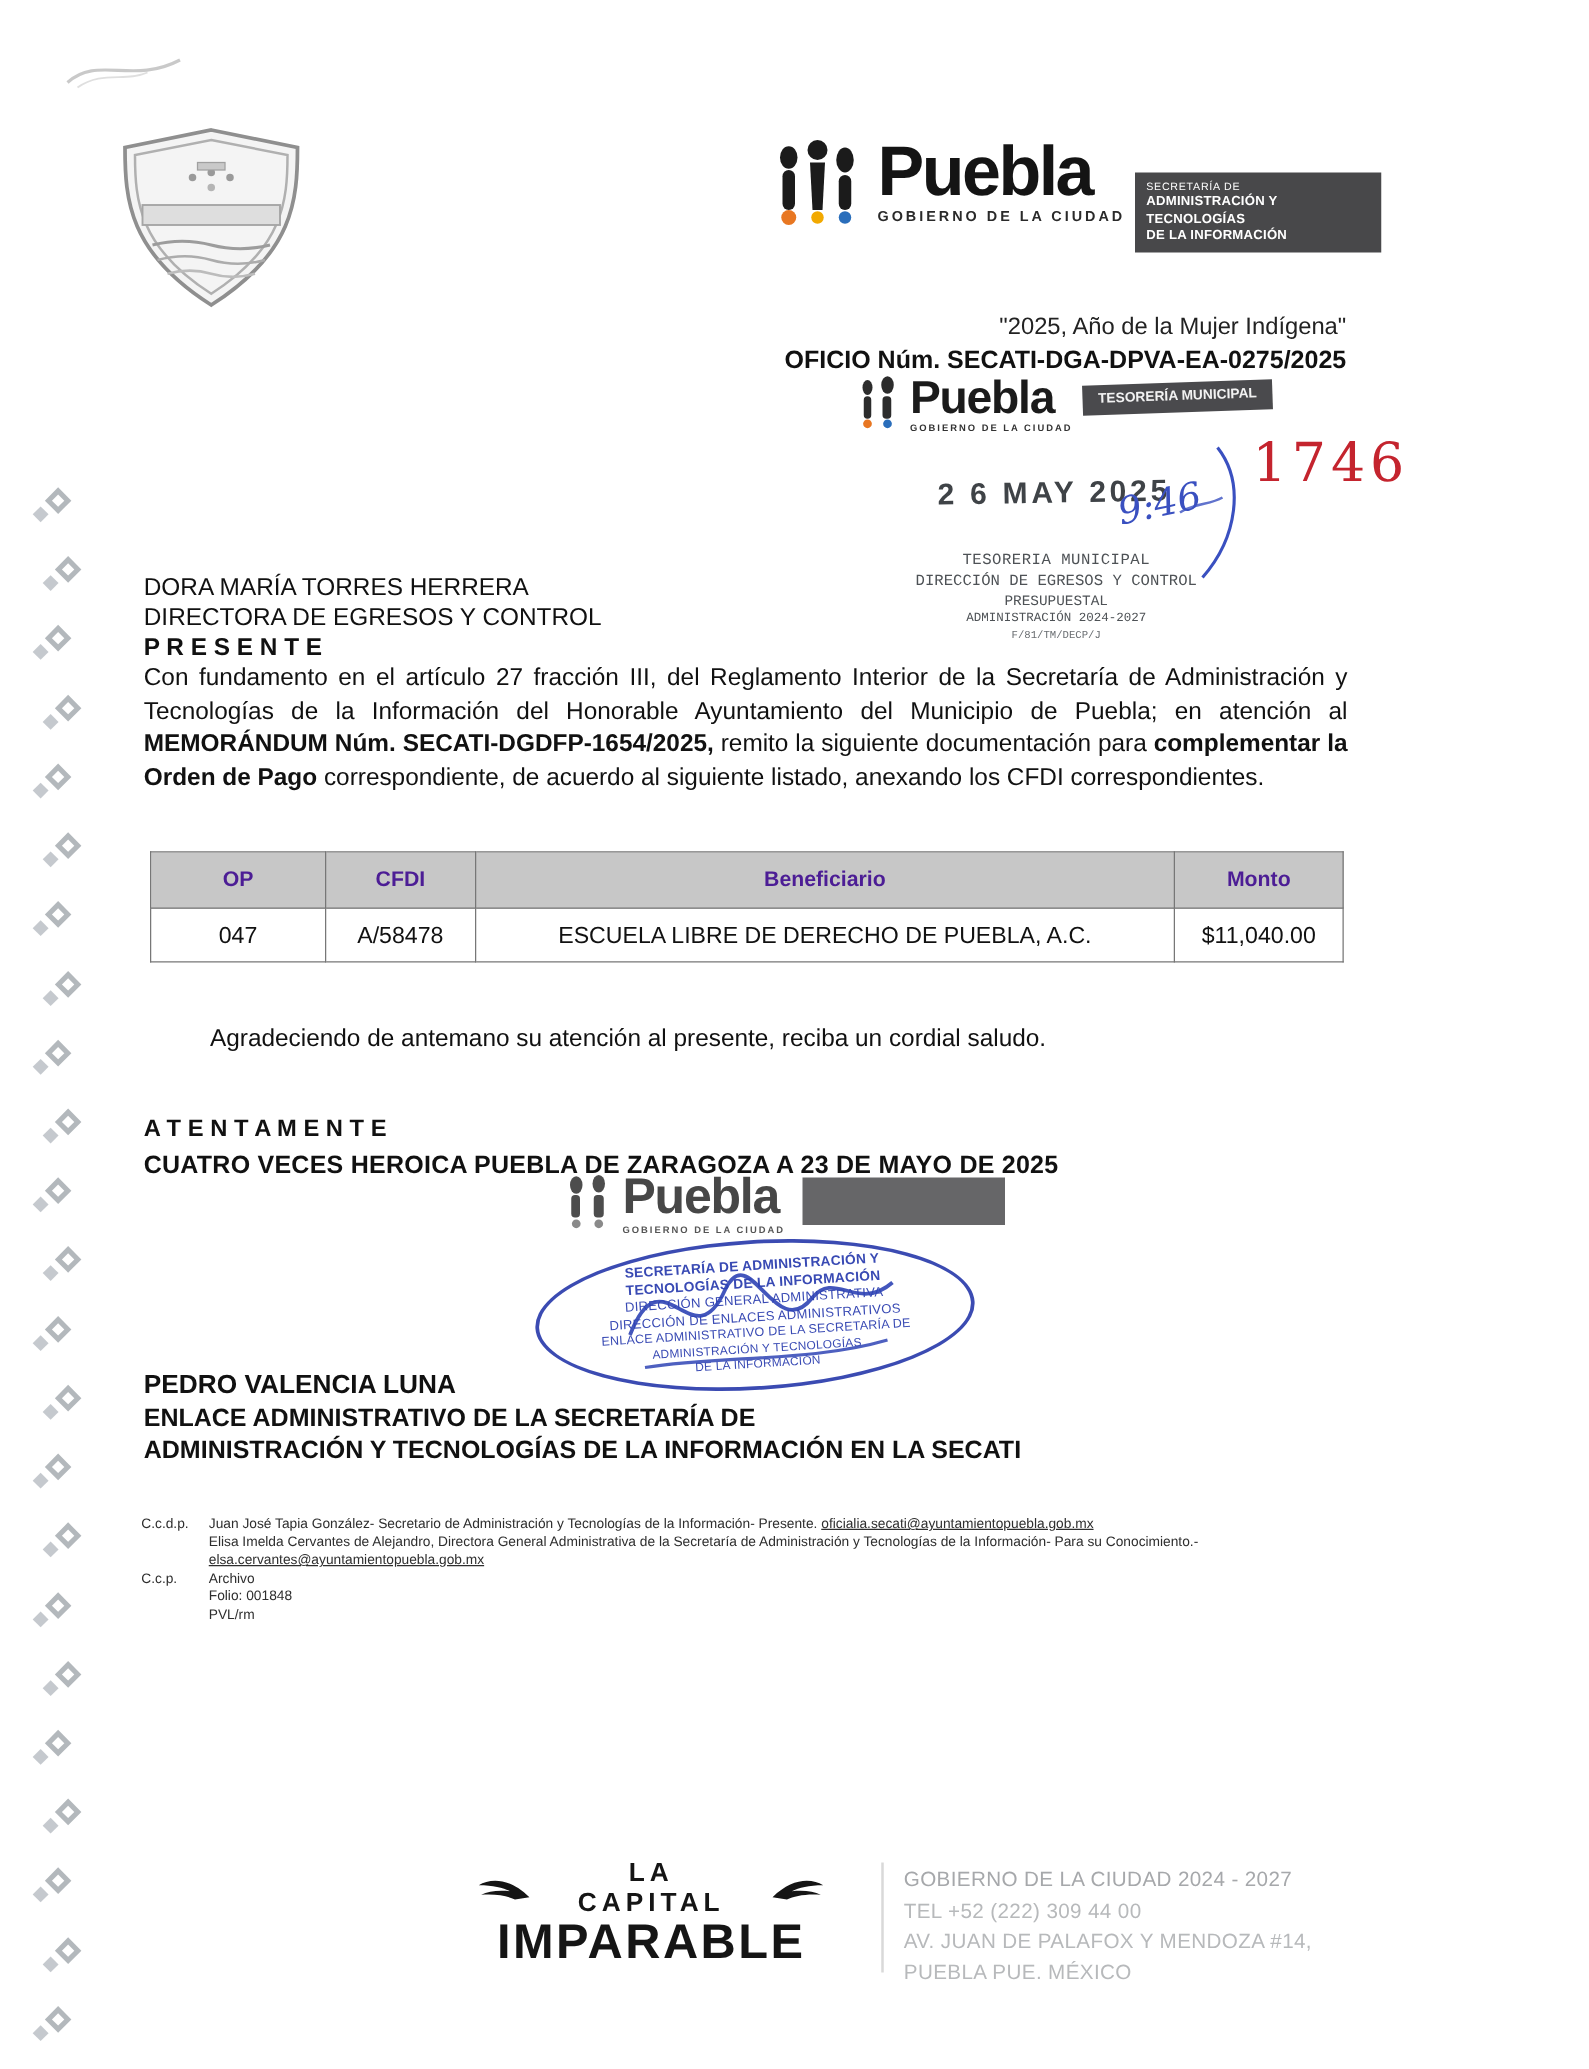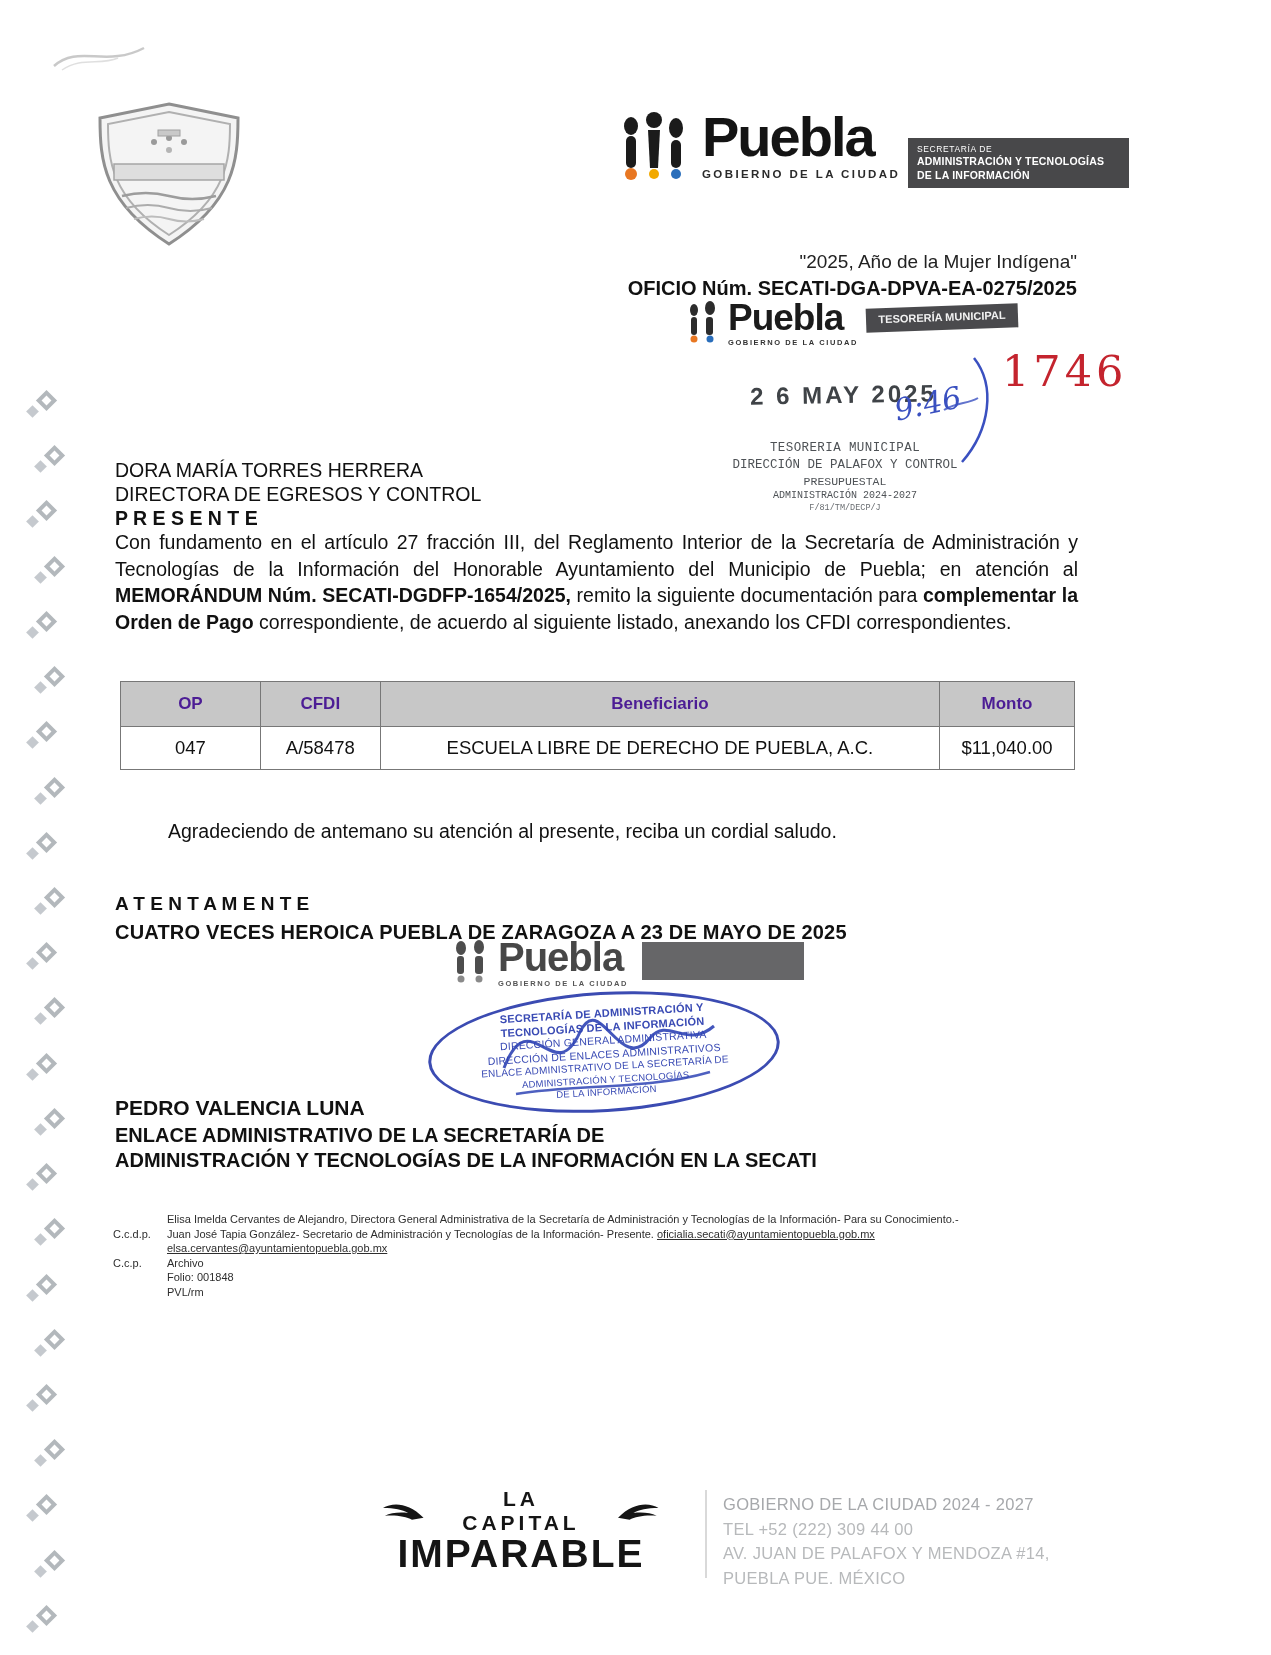--- a/index.html
+++ b/index.html
@@ -18,21 +18,21 @@
   .motif i { display:block; position:absolute; }
   .motif .d-big { left:13px; top:1px; width:15px; height:15px; border:4px solid #9aa0a6; transform:rotate(45deg); opacity:.75; }
   .motif .d-small { left:2px; top:15px; width:9px; height:9px; background:#b7bcc2; transform:rotate(45deg); opacity:.8; }
 
   
   #pencil-mark { left:48px; top:36px; }
   #crest { left:88px; top:98px; }
   #top-logo { left:618px; top:110px; display:flex; gap:12px; align-items:flex-start; }
   .wordmark-big { font-size:56px; font-weight:bold; letter-spacing:-2px; line-height:.95; color:#141414; }
   .tagline-big { font-size:11.5px; letter-spacing:2.4px; font-weight:bold; color:#2a2a2a; margin-top:5px; }
-  #top-badge { left:908px; top:138px; width:221px; background:#48484a; color:#fff; padding:6px 9px; line-height:1.3; }
+  #top-badge { left:908px; top:138px; width:197px; background:#48484a; color:#fff; padding:6px 9px; line-height:1.3; }
   #top-badge .b1 { font-size:8.5px; letter-spacing:.6px; }
   #top-badge .b2, #top-badge .b3 { font-size:10.5px; font-weight:bold; letter-spacing:.2px; }
 
   #quote { top:251px; right:194px; font-size:19px; color:#222; }
   #oficio { top:277px; right:194px; font-size:20px; font-weight:bold; white-space:nowrap; }
 
   
   #t-logo { left:686px; top:300px; display:flex; align-items:flex-start; gap:8px; }
   .wordmark-mid { font-size:37px; font-weight:bold; letter-spacing:-1px; line-height:.95; color:#1b1b1b; }
   .tagline-mid { font-size:7.5px; letter-spacing:1.6px; font-weight:bold; color:#333; margin-top:3px; }
@@ -273,21 +273,21 @@
   <div class="abs" id="t-date">2 6 MAY 2025</div>
   <div class="abs" id="t-time">9:46</div>
   <svg class="abs" id="t-flourish" width="64" height="118">
     <path d="M40,6 C62,34 56,78 28,110" stroke="#3a50c0" stroke-width="2.5" fill="none"></path>
     <path d="M10,58 C22,50 34,52 44,46" stroke="#3a50c0" stroke-width="2" fill="none" opacity="0.8"></path>
   </svg>
   <div class="abs" id="t-folio">1746</div>
 
   <div class="abs" id="t-info">
     <div class="i1">TESORERIA MUNICIPAL</div>
-    <div class="i2">DIRECCIÓN DE PALAFOX Y CONTROL</div>
+    <div class="i2">DIRECCIÓN DE EGRESOS Y CONTROL</div>
     <div class="i3">PRESUPUESTAL</div>
     <div class="i4">ADMINISTRACIÓN 2024-2027</div>
     <div class="i5">F/81/TM/DECP/J</div>
   </div>
 
   <div class="abs" id="recipient">
     <div class="r-name">DORA MARÍA TORRES HERRERA</div>
     <div>DIRECTORA DE EGRESOS Y CONTROL</div>
     <div class="r-pres">P R E S E N T E</div>
   </div>
@@ -356,26 +356,26 @@
     <path d="M16,96 C42,28 66,118 92,60 C112,18 132,104 162,66 C180,44 198,78 226,54" stroke="#2f44b5" stroke-width="3" fill="none" opacity="0.9"></path>
     <path d="M28,122 C90,112 160,118 222,100" stroke="#2f44b5" stroke-width="2.5" fill="none" opacity="0.85"></path>
   </svg>
 
   <div class="abs center-band" id="sig-name">PEDRO VALENCIA LUNA</div>
   <div class="abs center-band" id="sig-title1">ENLACE ADMINISTRATIVO DE LA SECRETARÍA DE</div>
   <div class="abs center-band" id="sig-title2">ADMINISTRACIÓN Y TECNOLOGÍAS DE LA INFORMACIÓN EN LA SECATI</div>
 
   <div class="abs" id="cc">
     <div class="cc-row">
+      <div class="cc-label">C.c.d.p.</div>
+      <div class="cc-text"><span>Juan José Tapia González- Secretario de Administración y Tecnologías de la Información- Presente. </span><span class="email">oficialia.secati@ayuntamientopuebla.gob.mx</span></div>
+    </div>
+    <div class="cc-row">
       <div class="cc-label"></div>
       <div class="cc-text">Elisa Imelda Cervantes de Alejandro, Directora General Administrativa de la Secretaría de Administración y Tecnologías de la Información- Para su Conocimiento.-</div>
-    </div>
-    <div class="cc-row">
-      <div class="cc-label">C.c.d.p.</div>
-      <div class="cc-text"><span>Juan José Tapia González- Secretario de Administración y Tecnologías de la Información- Presente. </span><span class="email">oficialia.secati@ayuntamientopuebla.gob.mx</span></div>
     </div>
     <div class="cc-row">
       <div class="cc-label"></div>
       <div class="cc-text email">elsa.cervantes@ayuntamientopuebla.gob.mx</div>
     </div>
     <div class="cc-row">
       <div class="cc-label">C.c.p.</div>
       <div class="cc-text">Archivo</div>
     </div>
     <div class="cc-row">

